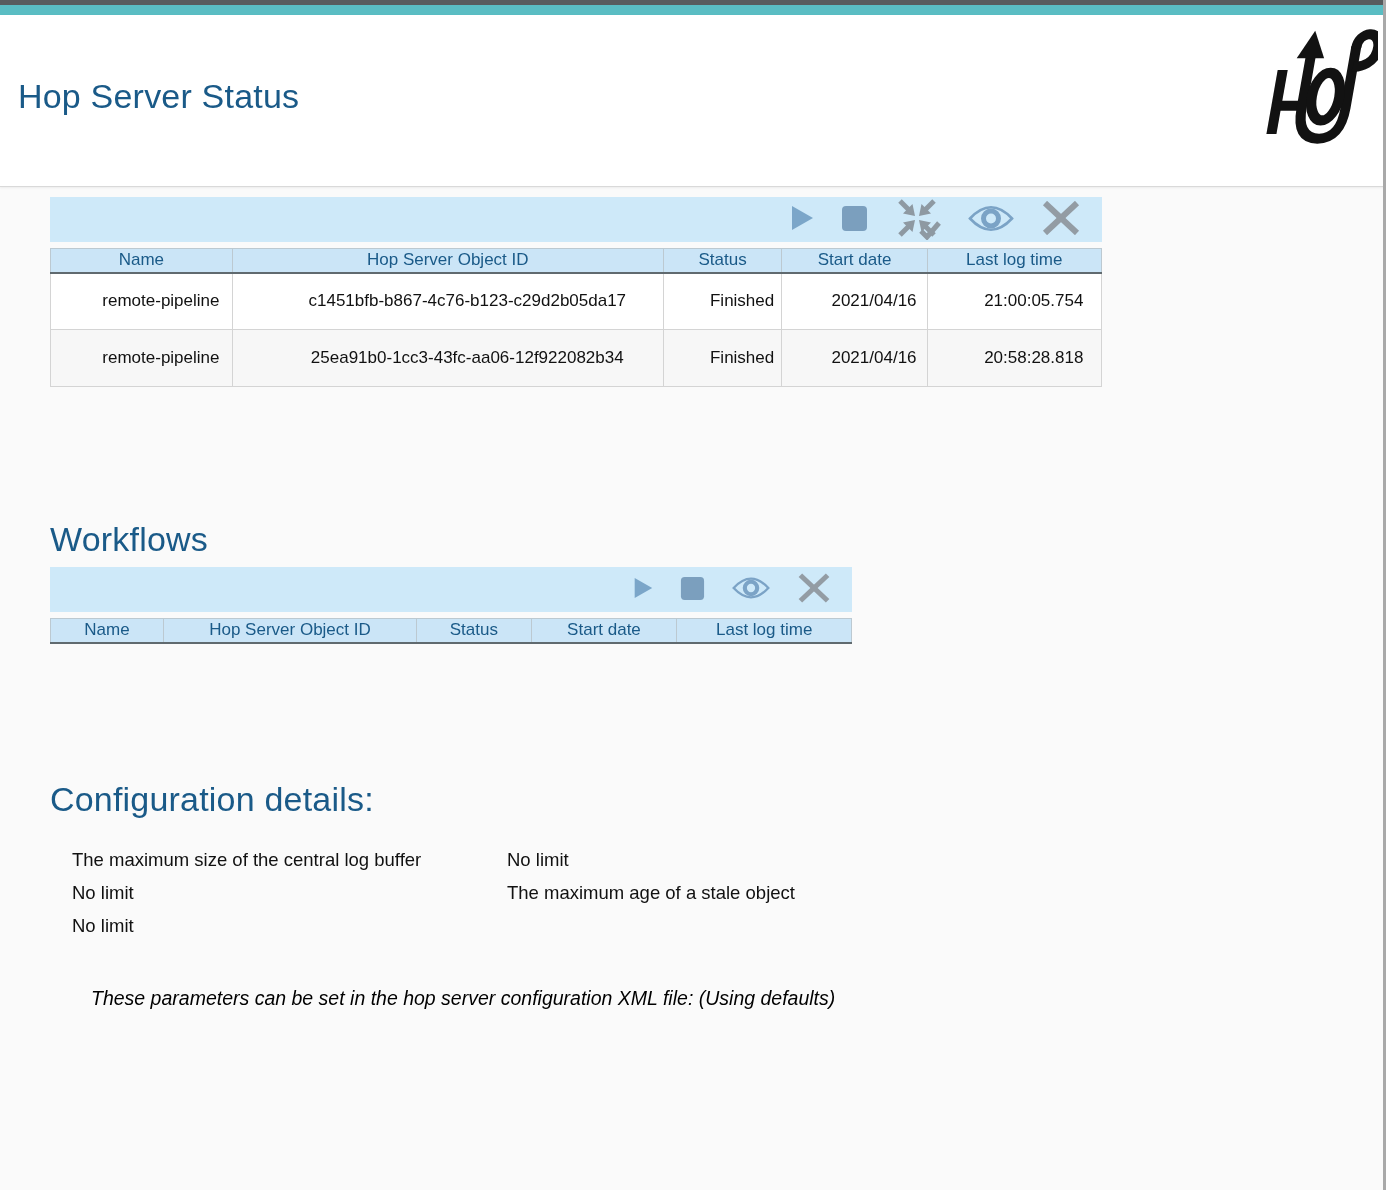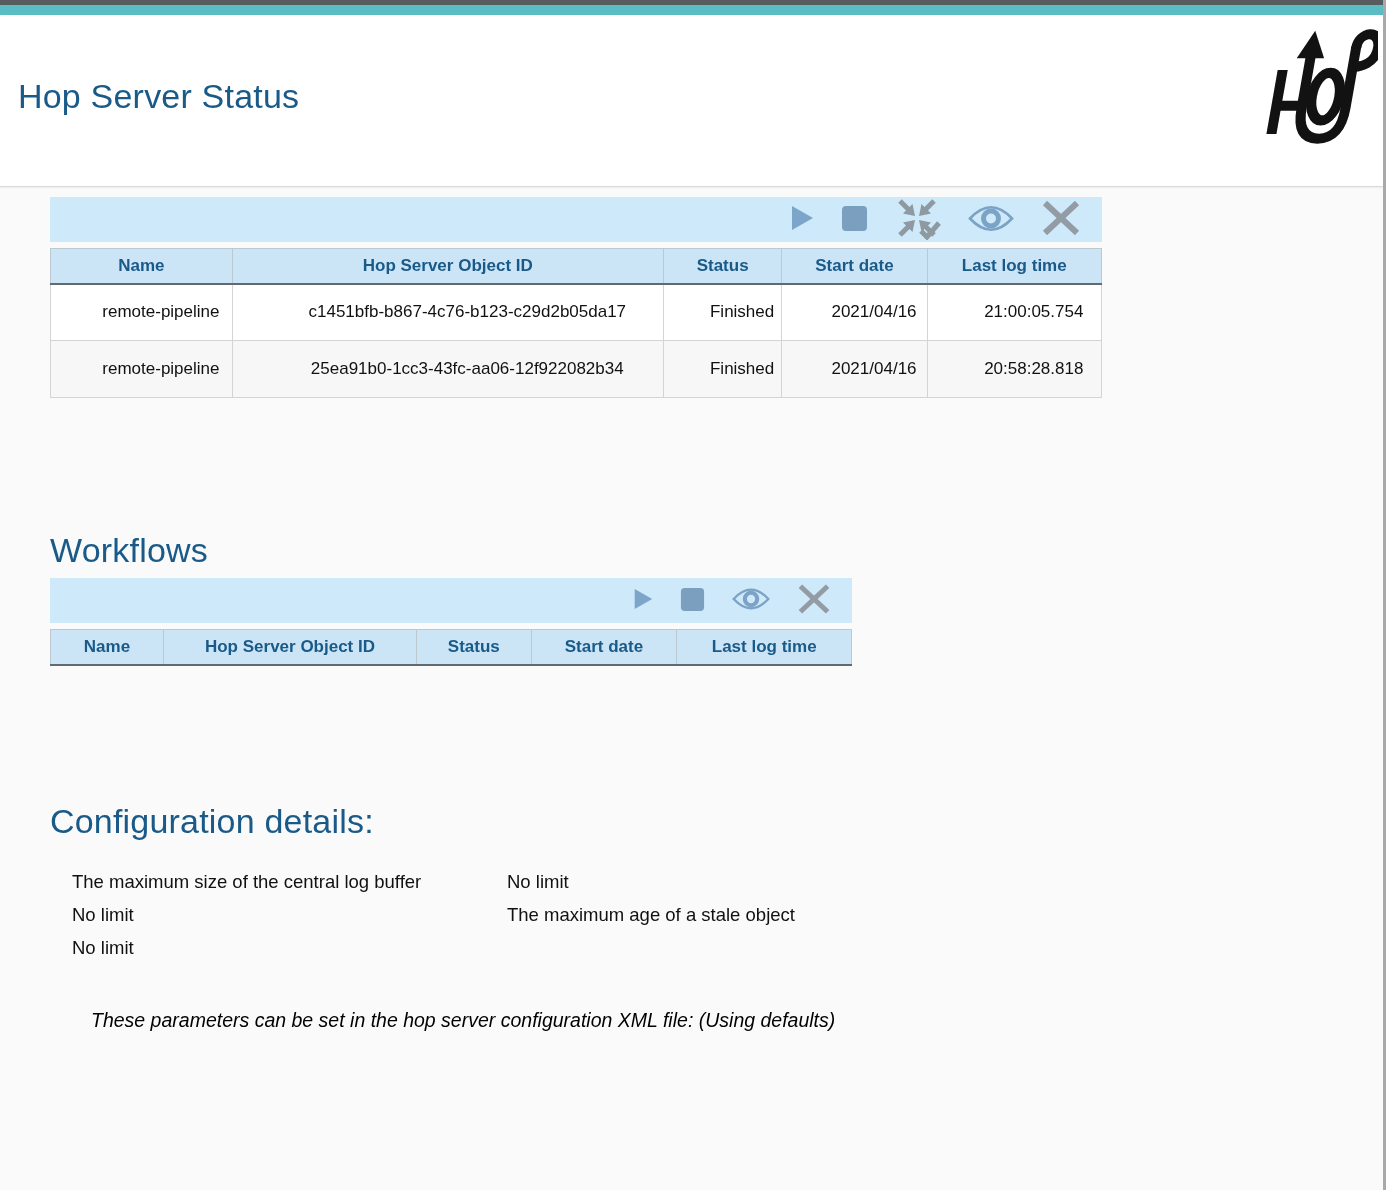--- a/index.html
+++ b/index.html
@@ -47,22 +47,22 @@
     display: flex; align-items: center; justify-content: flex-end;
     gap: 27px; padding-right: 21px; margin-bottom: 6px;
   }
   .tool-btn {
     background: none; border: none; padding: 0; margin: 0;
     display: flex; align-items: center; cursor: pointer;
   }
 
   table.status-table { border-collapse: collapse; width: 100%; table-layout: fixed; }
   .status-table th {
-    background: #cbe5f7; color: #1a5a88; font-weight: 700; font-size: 17px;
-    height: 35px; text-align: center;
+    background: #cbe5f7; color: #1a5a88; font-weight: 400; font-size: 17px;
+    height: 24px; text-align: center;
     border-left: 1px solid #bcc9d1; border-right: 1px solid #bcc9d1;
     border-top: 1px solid #bcc9d1; border-bottom: 2px solid #606a6f; margin-top: 8px;
   }
   .status-table td {
     font-size: 17px; color: #111; height: 57px; text-align: center;
     border: 1px solid #d4d4d4; background: #ffffff;
     overflow: hidden; white-space: nowrap; padding-left: 40px;
   }
   .status-table tr.row-alt td { background: #f7f7f7; }
 

